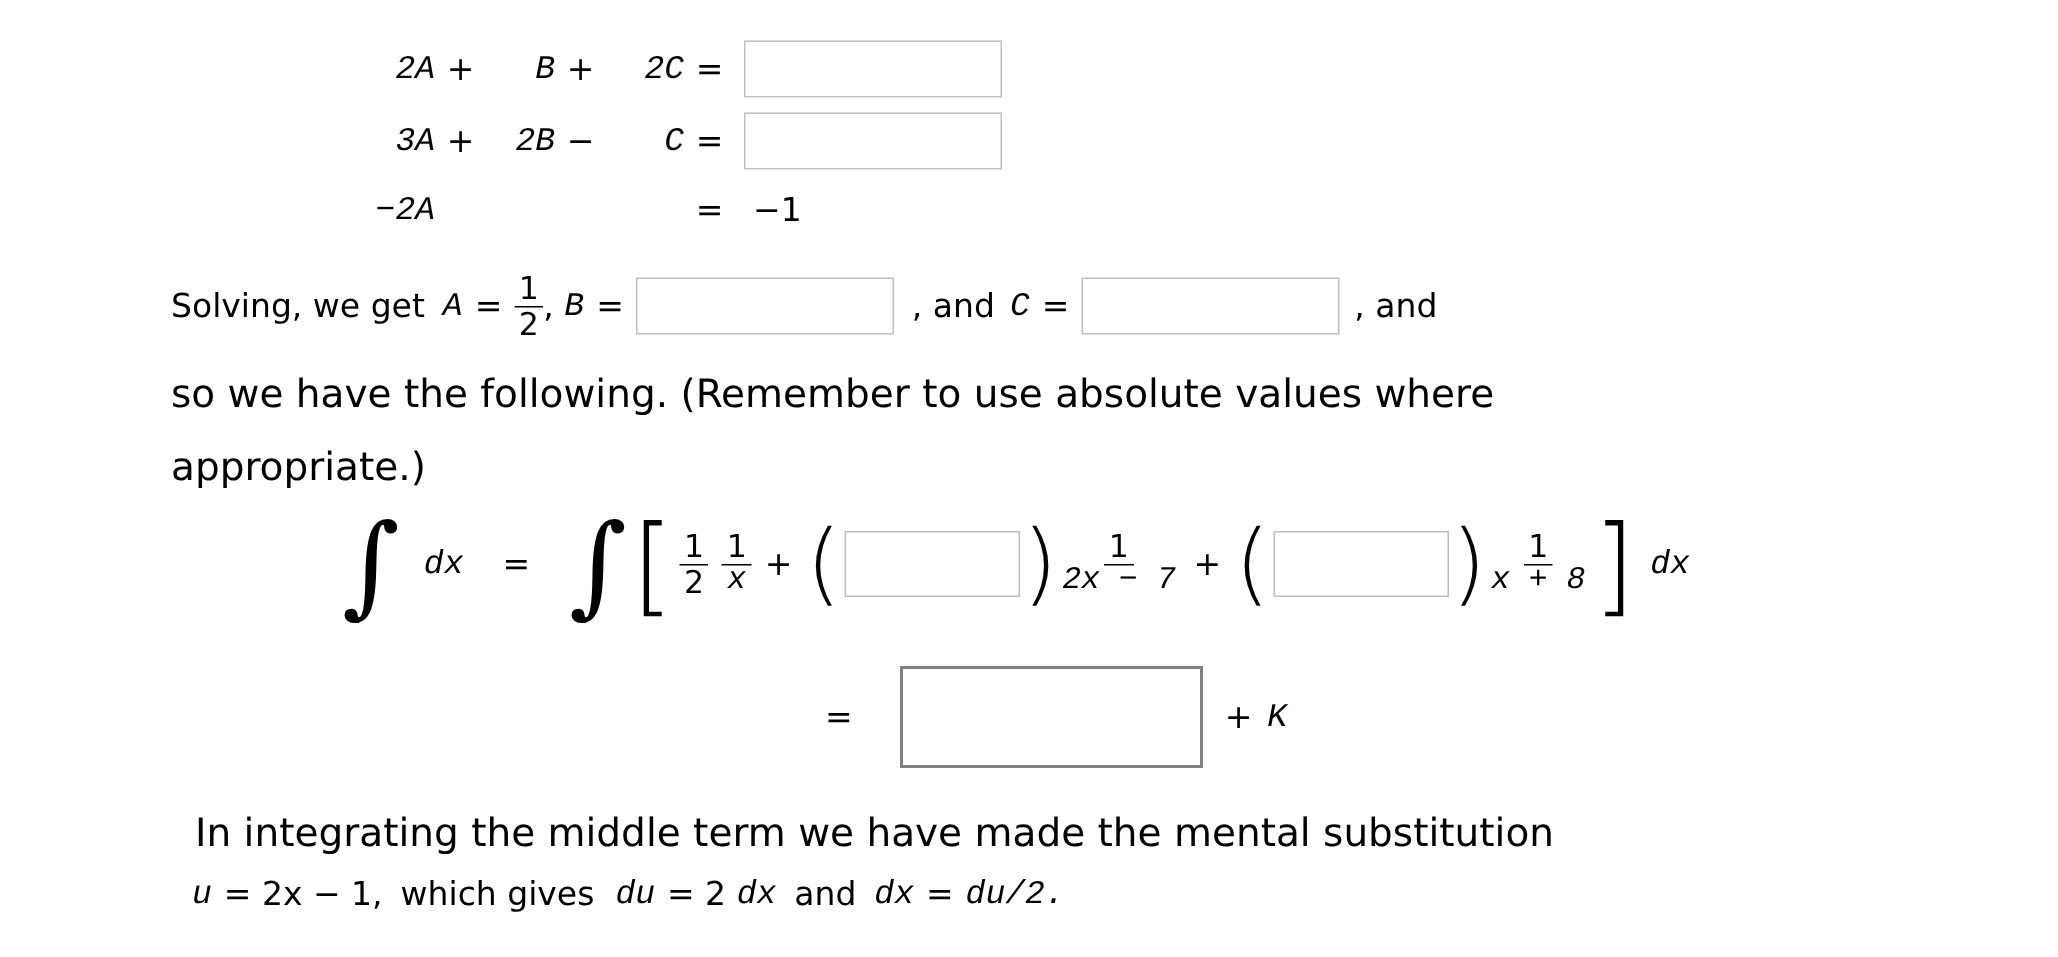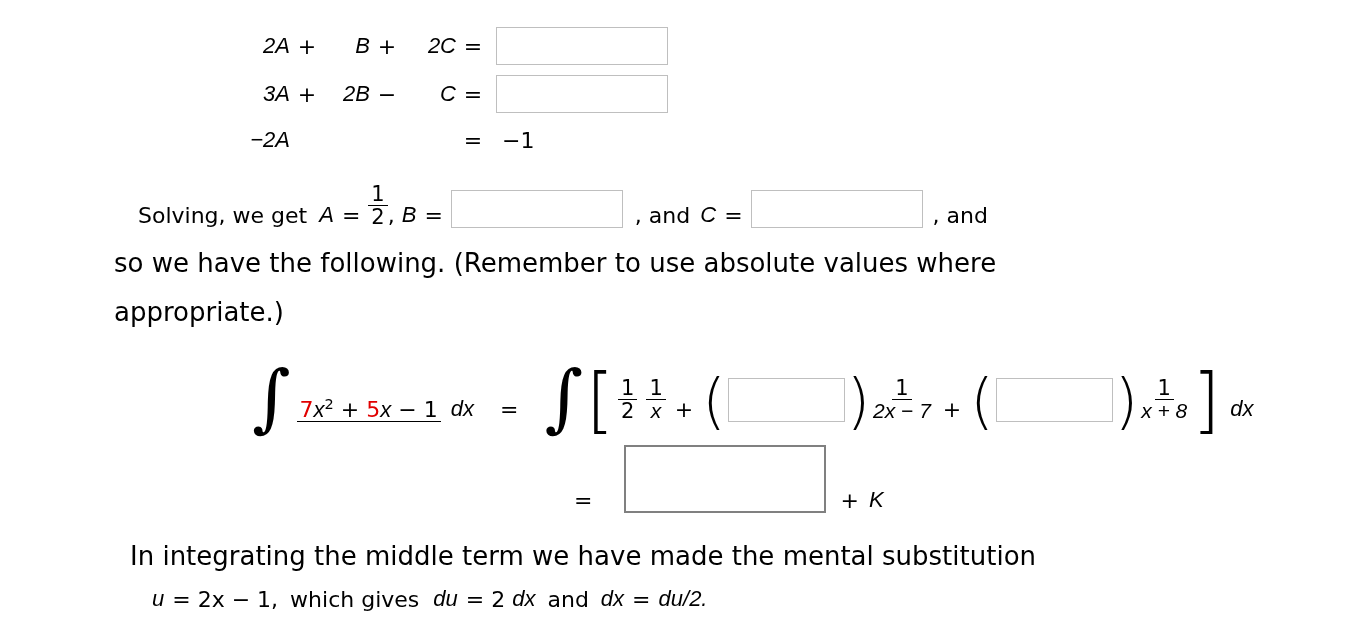--- a/index.html
+++ b/index.html
@@ -23,21 +23,21 @@
 
   
   .txt {
     font-size: 26px;
     line-height: 1.28;
     white-space: nowrap;
     color: #000;
   }
   .mathvar {
     font-style: italic;
-    font-family: Liberation Sans, sans-serif;
+    font-family: Liberation Mono, monospace;
   }
   .red { color: #e10000; }
 
   
   .ansbox {
     box-sizing: border-box;
     background: #ffffff;
     border: 1px solid #bfbfbf;
   }
   .ansbox.focused {
@@ -97,24 +97,23 @@
   }
   .paren {
     font-size: 60px;
     line-height: 0.7;
     font-family: "DejaVu Sans", sans-serif;
     display: inline-block;
     font-weight: 300;
   }
   .eqrow {
     display: flex;
-    align-items: flex-end;
+    align-items: center;
     white-space: nowrap;
     font-size: 22px;
-    margin-left: 24px;
   }
   .sup { font-size: 0.66em; vertical-align: super; line-height: 0; }
 </style>
 </head>
 <body>
 
 <div class="stage">
 
   <div class="abs" style="left:228px; top:22px;">
 
@@ -173,27 +172,20 @@
   </div>
   <div class="abs txt" style="left:114px; top:296px;">
     <span>appropriate.)</span>
   </div>
 
   <div class="abs eqrow" style="left:228px; top:330px; height:92px;">
 
     <span class="intsign">∫</span>
 
     <span class="frac frac-md" style="margin-left:6px;">
-      <span class="num">
-        <span class="red">7</span><span class="mathvar">x</span><span class="sup">2</span>
-        <span>+</span>
-        <span class="red">5</span><span class="mathvar">x</span>
-        <span>−</span>
-        <span>1</span>
-      </span>
     </span>
 
     <span class="mathvar" style="margin-left:10px;">dx</span>
 
     <span style="margin:0 26px;">=</span>
 
     <span class="intsign">∫</span>
     <span class="bracket" style="margin-left:3px;">[</span>
 
     <span class="frac frac-sm" style="margin-left:4px;">

